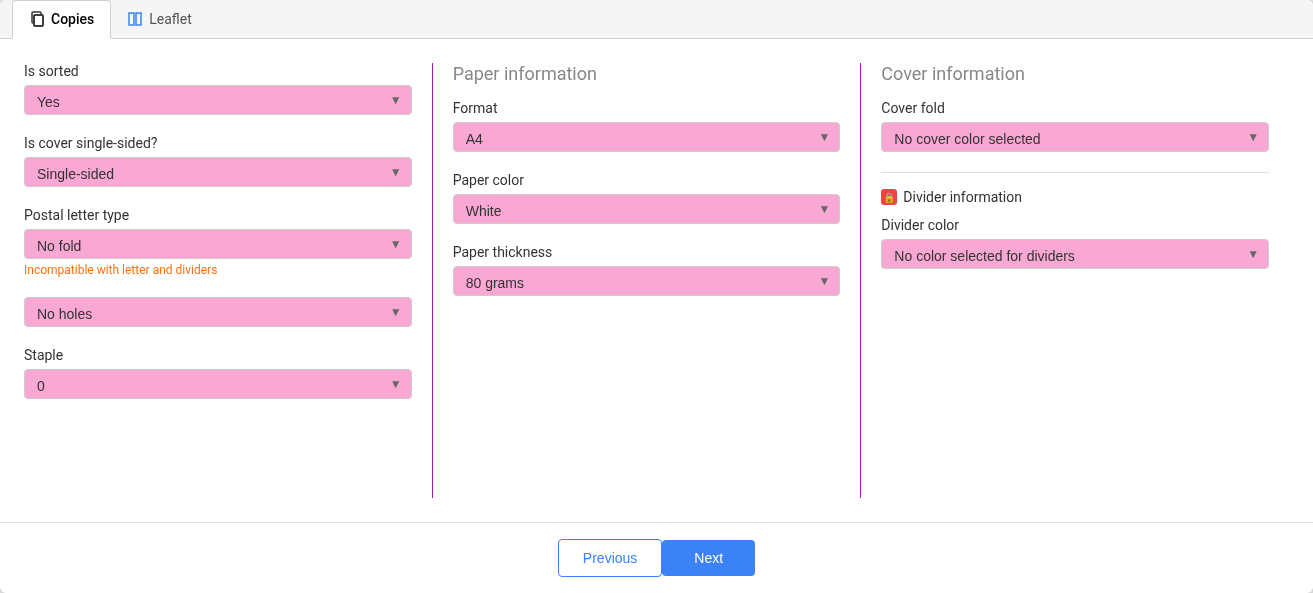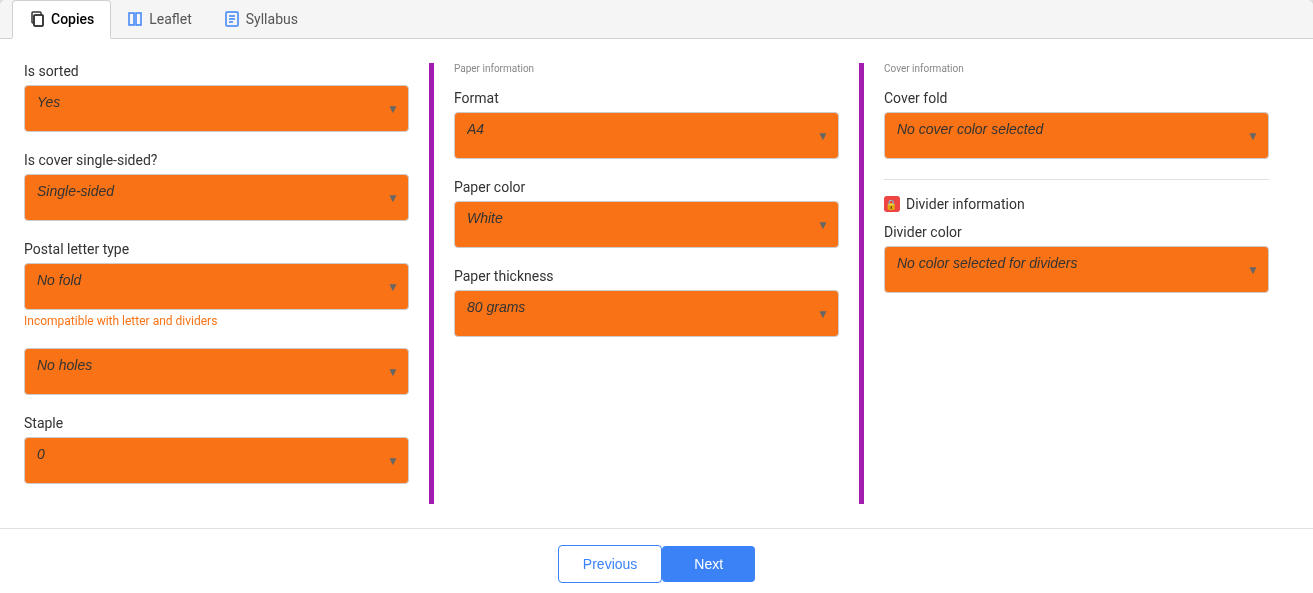--- a/index.html
+++ b/index.html
@@ -61,52 +61,51 @@
     .tab-icon.syllabus { color: #3b82f6; }
     .content {
       flex: 1;
       padding: 24px;
       display: flex;
       gap: 0;
     }
     .column {
       flex: 1;
       padding: 0 20px;
-      border-right: 5px solid #a21caf;
+      border-right: 1px solid #a21caf;
     }
     .column:first-child { padding-left: 0; }
     .column:last-child { border-right: none; }
     .section-title {
-      font-size: 10px;
+      font-size: 18px;
       color: #888;
       margin-bottom: 16px;
     }
     .field-group {
       margin-bottom: 20px;
     }
     .field-label {
       font-size: 14px;
       color: #333;
       margin-bottom: 6px;
       font-weight: 400;
     }
     .select-wrapper {
       position: relative;
     }
     select {
       width: 100%;
-      padding: 8px 36px 21px 12px;
+      padding: 8px 36px 4px 12px;
       border: 1px solid #ccc;
       border-radius: 4px;
-      background: #f97316;
+      background: #f9a8d4;
       font-size: 14px;
       color: #333;
       appearance: none;
       cursor: pointer;
-      font-style: italic;
     }
     .select-arrow {
       position: absolute;
       right: 10px;
       top: 50%;
       transform: translateY(-50%);
       pointer-events: none;
       color: #666;
       font-size: 12px;
     }
@@ -183,31 +182,20 @@
     </div>
     <div class="tab">
       <span class="tab-icon leaflet">
         <svg width="16" height="16" viewBox="0 0 16 16" fill="none" stroke="#3b82f6" stroke-width="1.5">
           <path d="M2 2h5v12H2z"></path>
           <path d="M9 2h5v12H9z"></path>
         </svg>
       </span>
       <span>Leaflet</span>
     </div>
-    <div class="tab">
-      <span class="tab-icon syllabus">
-        <svg width="16" height="16" viewBox="0 0 16 16" fill="none" stroke="#3b82f6" stroke-width="1.5">
-          <rect x="2" y="1" width="12" height="14" rx="1"></rect>
-          <line x1="5" y1="5" x2="11" y2="5"></line>
-          <line x1="5" y1="8" x2="11" y2="8"></line>
-          <line x1="5" y1="11" x2="9" y2="11"></line>
-        </svg>
-      </span>
-      <span>Syllabus</span>
-    </div>
   </div>
 
   <div class="content">
 
     <div class="column">
 
       <div class="field-group">
         <div class="field-label">Is sorted</div>
         <div class="select-wrapper">
           <select>

